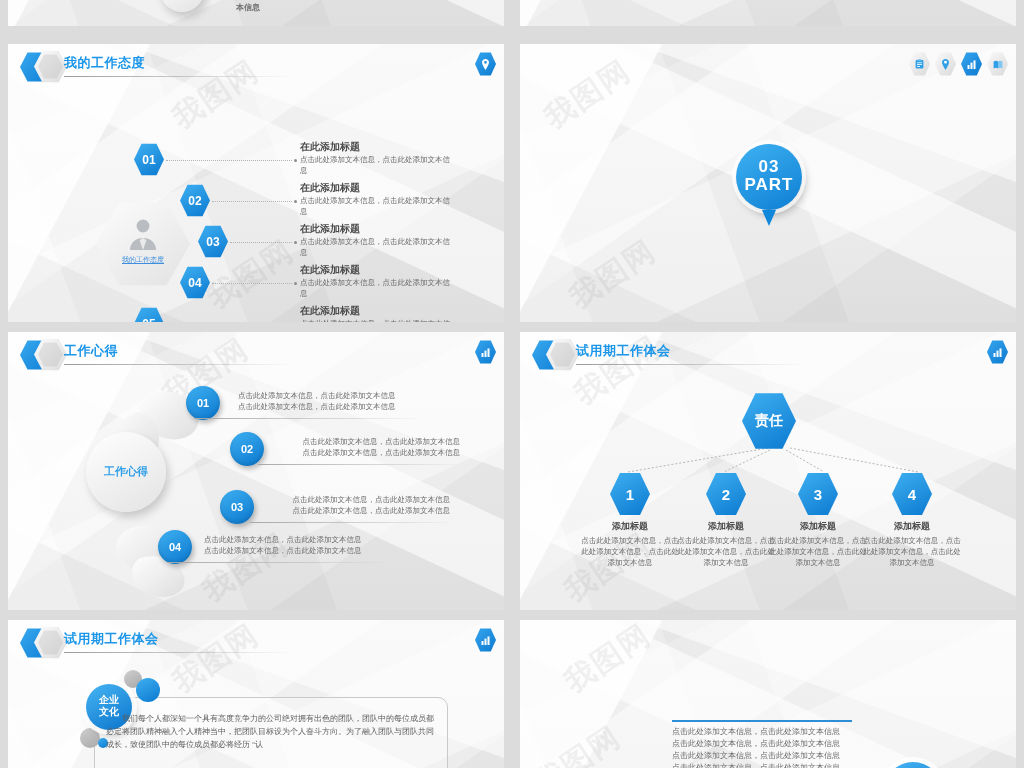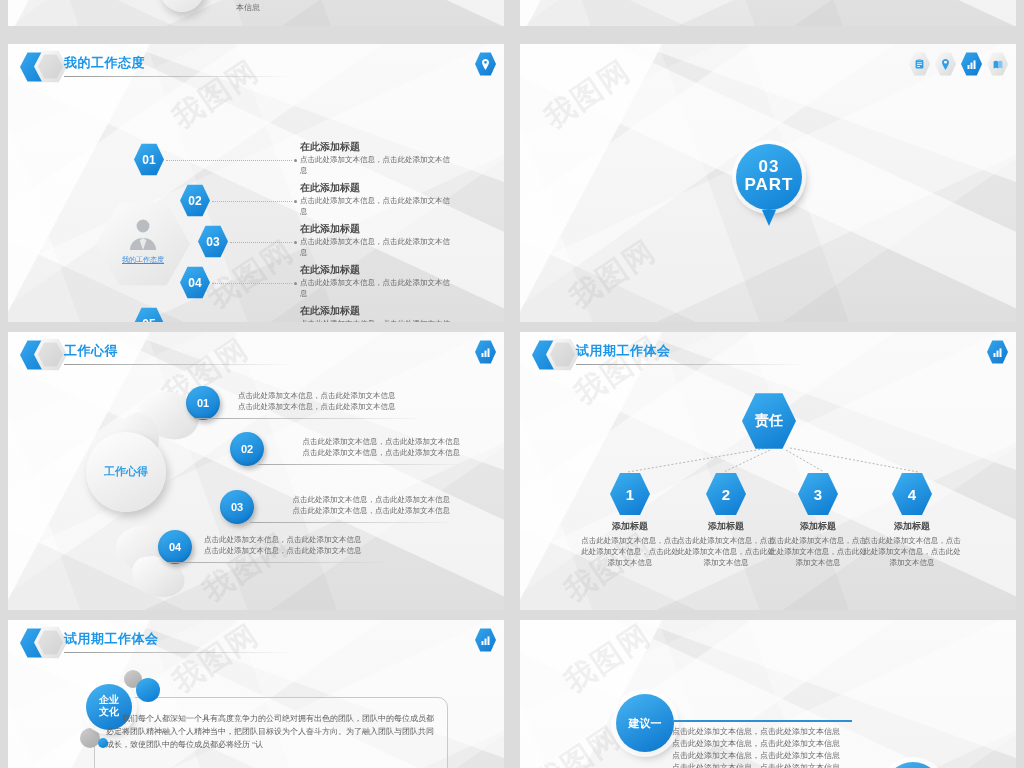--- a/index.html
+++ b/index.html
@@ -112,21 +112,21 @@
 </head>
 <body>
 
 <div class="board">
 
   <div class="slide" style="left:8px;top:-222px;width:496px;height:248px;">
     <div class="poly"></div>
 
     <div class="ring" style="left:152px;top:190px;width:44px;height:44px;"></div>
     <div class="bdy" style="position:absolute;left:228px;top:212px;font-size:8px;">息，点击此处添加文</div>
-    <div class="bdy" style="position:absolute;left:228px;top:224px;font-size:8px;">本信息</div>
+    <div class="bdy" style="position:absolute;left:228px;top:224px;font-size:8px;font-weight:bold;">本信息</div>
   </div>
 
   <div class="slide" style="left:520px;top:-222px;width:496px;height:248px;">
     <div class="poly"></div>
     <div class="wm" style="left:300px;top:160px;">我图网</div>
   </div>
 
   <div class="slide" style="left:8px;top:44px;width:496px;height:278px;">
     <div class="poly"></div>
     <div class="wm" style="left:160px;top:30px;">我图网</div>
@@ -431,23 +431,20 @@
 
     <div class="bdy" style="position:absolute;left:98px;top:92px;width:330px;font-size:8px;line-height:13px;text-indent:16px;color:#5d5d5d;">我们每个人都深知一个具有高度竞争力的公司绝对拥有出色的团队，团队中的每位成员都必定将团队精神融入个人精神当中，把团队目标设为个人奋斗方向。为了融入团队与团队共同成长，致使团队中的每位成员都必将经历 “认</div>
   </div>
 
   <div class="slide" style="left:520px;top:620px;width:496px;height:278px;">
     <div class="poly"></div>
     <div class="wm" style="left:40px;top:18px;">我图网</div>
     <div class="wm" style="left:10px;top:120px;">我图网</div>
 
 
-    <div class="bluering" style="left:96px;top:74px;width:58px;height:58px;display:flex;align-items:center;justify-content:center;">
-      <span style="font-size:11px;">建议一</span>
-    </div>
 
     <div style="position:absolute;left:152px;top:100px;width:180px;height:2px;background:linear-gradient(to right,#2f8fd6,#2f8fd6);"></div>
 
     <div style="position:absolute;left:152px;top:106px;width:220px;">
       <div class="bdy" style="font-size:8px;line-height:12px;">点击此处添加文本信息，点击此处添加文本信息</div>
       <div class="bdy" style="font-size:8px;line-height:12px;">点击此处添加文本信息，点击此处添加文本信息</div>
       <div class="bdy" style="font-size:8px;line-height:12px;">点击此处添加文本信息，点击此处添加文本信息</div>
       <div class="bdy" style="font-size:8px;line-height:12px;">点击此处添加文本信息，点击此处添加文本信息</div>
     </div>
 

